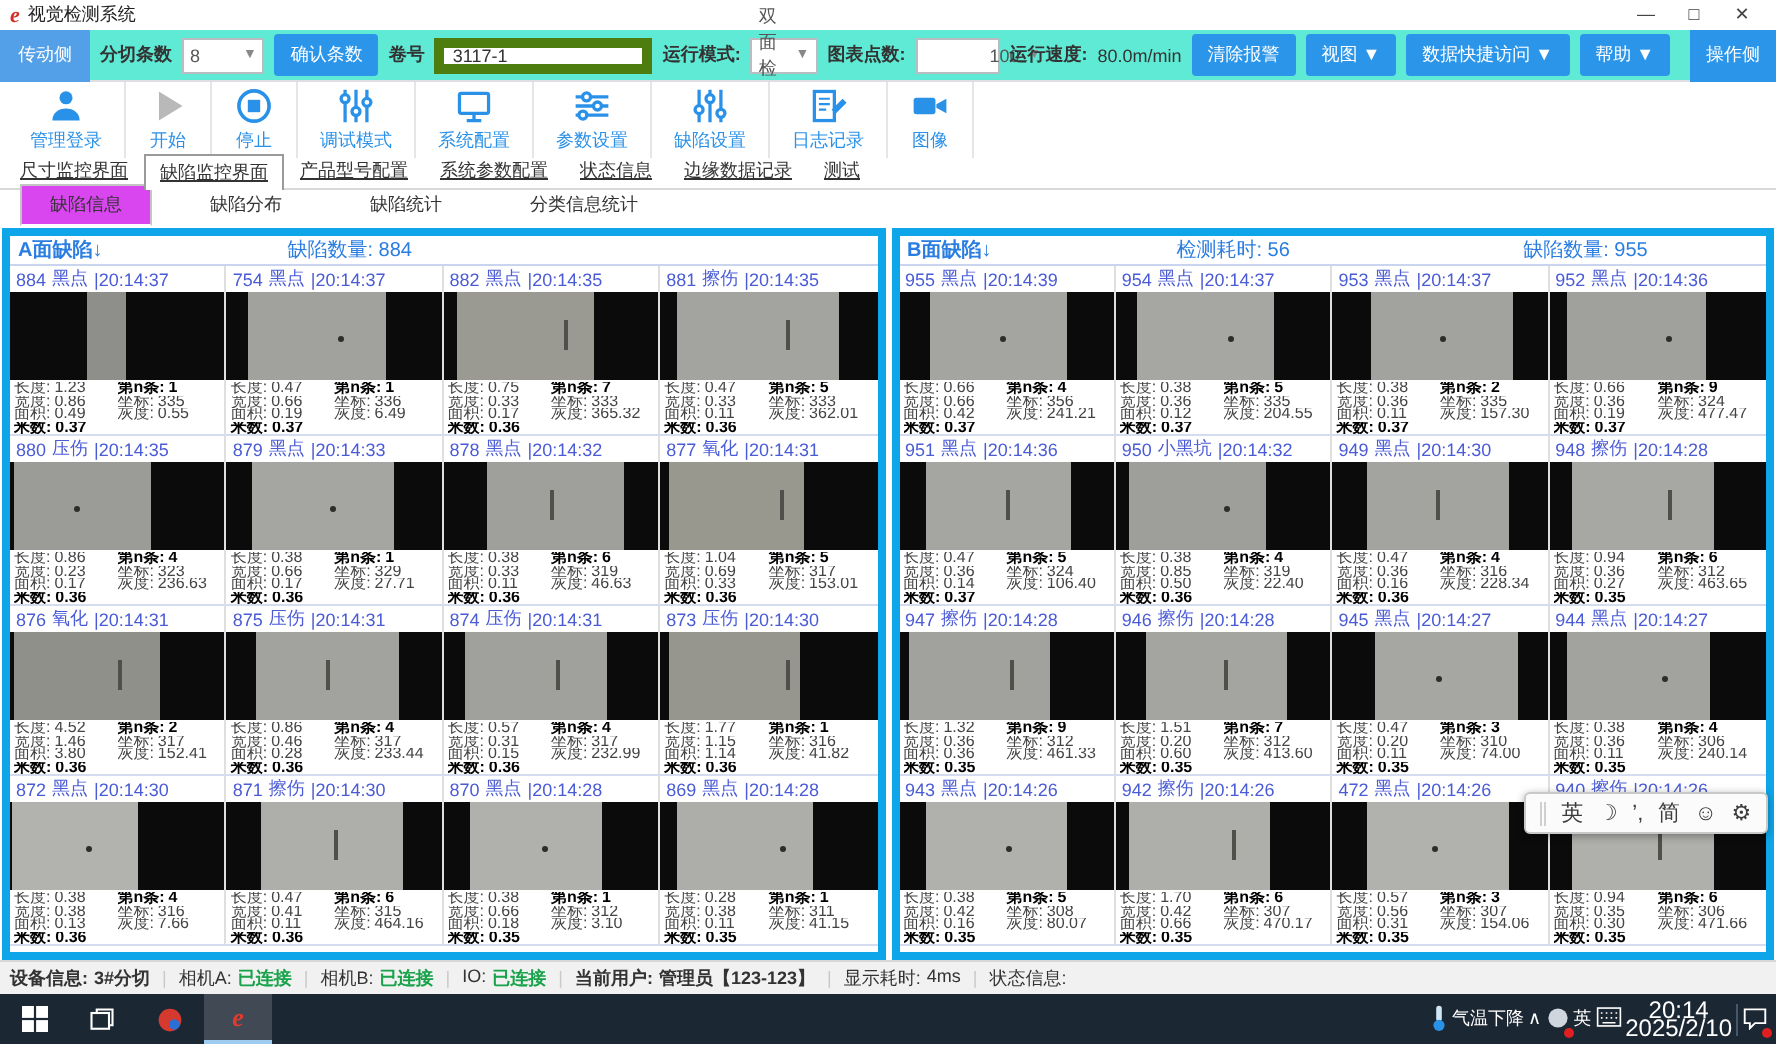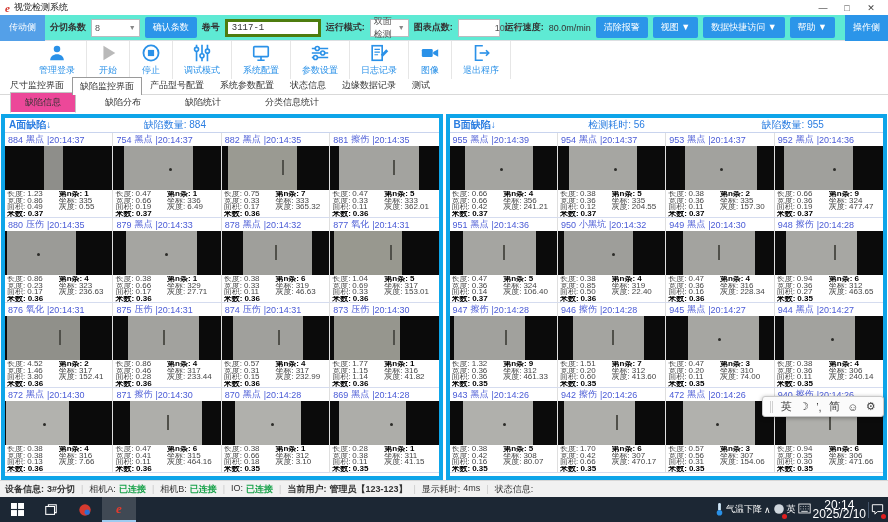--- a/index.html
+++ b/index.html
@@ -14,37 +14,37 @@
   .win-controls span { width:24px; text-align:center; color:#444; font-size:9px; cursor:default; }
 
   
   .toolbar1 { height:26px; background:#5eead4; border-bottom:1px solid #dddfe2; display:flex; align-items:center; gap:5px; padding:0 0 0 0; font-size:9px; color:#333; }
   .btn-blue { background:#2b95e9; color:#fff; border:0; border-radius:2px; padding:4px 8px; font-size:9px; white-space:nowrap; }
   .btn-side { background:#54a0e8; border-radius:0; height:26px; display:flex; align-items:center; padding:0 9px; }
   .lab { white-space:nowrap; }
   .boldlab { font-weight:bold; white-space:nowrap; }
   .sel { background:#fff; border:1px solid #b9bcc0; height:18px; display:flex; align-items:center; padding:0 3px; gap:4px; color:#555; }
   .sel .arr { color:#888; font-size:7px; }
-  .tb-input { height:18px; border:3px solid #4d7c0f; font-size:9px; padding:0 4px; width:96px; color:#333;font-family:Liberation Mono, monospace; }
+  .tb-input { height:18px; border:5px solid #4d7c0f; font-size:9px; padding:0 4px; width:109px; color:#333; }
   .spacer { flex:1; }
   .btn-op { border-radius:0; height:26px; display:flex; align-items:center; padding:0 8px; }
 
   
-  .toolbar2 { height:38px; background:#fff; display:flex; align-items:stretch; padding-left:4px;margin-left:24px; }
+  .toolbar2 { height:38px; background:#fff; display:flex; align-items:stretch; padding-left:4px; }
   .big-btn { display:flex; flex-direction:column; align-items:center; justify-content:center; gap:1px; padding:2px 11px; border-right:1px solid #e6e6e6; cursor:default; }
   .big-btn .blabel { font-size:9px; color:#2a91e8; white-space:nowrap; }
   .big-btn svg { display:block; }
 
   
   .tabs { height:16px; display:flex; align-items:flex-end; padding-left:2px; background:#fff; border-bottom:1px solid #d9d9d9; font-size:9px; color:#333; }
-  .tab { padding:2px 7px 2px; border:1px solid transparent; border-bottom:none; white-space:nowrap; }
+  .tab { padding:2px 7px 2px; border:1px solid transparent; border-bottom:none; white-space:nowrap;text-decoration:underline; }
   .tab.active { border-color:#9a9a9a; background:#fff; position:relative; top:1px; }
   .subtabs { height:18px; display:flex; align-items:flex-end; padding-left:10px; background:#fff; font-size:9px; color:#333; gap:14px; }
   .subtab { padding:3px 14px; border:1px solid transparent; white-space:nowrap; }
-  .subtab.active { border-color:#c4c4c4; border-bottom-color:#fff; background:#ec4899; }
+  .subtab.active { border-color:#c4c4c4; border-bottom-color:#fff; background:#d946ef; }
 
   
   .content { flex:1; display:flex; gap:3px; padding:1px 1px 0 1px; background:#fff; }
   .panel { flex:1; border:4px solid #0ea5e9; display:flex; flex-direction:column; min-width:0; }
   .panel-header { height:15px; display:flex; align-items:center; font-size:10px; color:#2a7de1; border-bottom:1px solid #c9d4ee; }
   .panel-header .ptitle { font-weight:bold; width:32%; padding-left:4px; }
   .panel-header .ptime { width:40%; }
   .panel-header .pcount { flex:1; }
   .cells { display:grid; grid-template-columns:repeat(4,1fr); }
   .cell { border-right:1px solid #dfdfdf; border-bottom:1px solid #d5dcef; display:flex; flex-direction:column; min-width:0; }
@@ -182,46 +182,47 @@
             <path d="M2 6h18M2 11h18M2 16h18"></path>
             <circle cx="8" cy="6" r="2.2"></circle>
             <circle cx="14" cy="11" r="2.2"></circle>
             <circle cx="6" cy="16" r="2.2"></circle>
           </svg>
         </span>
       <span class="blabel">参数设置</span>
     </div>
     <div class="big-btn">
       <span>
+          <svg width="20" height="20" viewBox="0 0 22 22" stroke="#2a91e8" stroke-width="1.8" fill="#fff">
+            <path d="M5 2v18M11 2v18M17 2v18"></path>
+            <circle cx="5" cy="13" r="2.2"></circle>
+            <circle cx="11" cy="7" r="2.2"></circle>
+            <circle cx="17" cy="15" r="2.2"></circle>
+          </svg>
+        </span>
+      <span class="blabel">缺陷设置</span>
+    </div>
+    <div class="big-btn">
+      <span>
           <svg width="20" height="20" viewBox="0 0 22 22">
             <rect x="3.5" y="3" width="11" height="16" fill="none" stroke="#2a91e8" stroke-width="1.8"></rect>
             <path d="M6 7h6M6 10h6M6 13h4" stroke="#2a91e8" stroke-width="1.2"></path>
             <path d="M13 13l6-6 2.2 2.2-6 6z" fill="#2a91e8"></path>
           </svg>
         </span>
       <span class="blabel">日志记录</span>
     </div>
     <div class="big-btn">
       <span>
           <svg width="20" height="20" viewBox="0 0 22 22">
             <rect x="2" y="6.5" width="12" height="9" rx="1.5" fill="#2a91e8"></rect>
             <path d="M14.5 10l5.5-3v8l-5.5-3z" fill="#2a91e8"></path>
           </svg>
         </span>
       <span class="blabel">图像</span>
-    </div>
-    <div class="big-btn">
-      <span>
-          <svg width="20" height="20" viewBox="0 0 22 22" stroke="#2a91e8" stroke-width="1.8" fill="none">
-            <path d="M13 3H5v16h8"></path>
-            <path d="M9.5 11h10"></path>
-            <path d="M16.5 8l3 3-3 3"></path>
-          </svg>
-        </span>
-      <span class="blabel">退出程序</span>
     </div>
   </div>
 
   <div class="tabs">
       <div class="tab">尺寸监控界面</div>
       <div class="tab active">缺陷监控界面</div>
       <div class="tab">产品型号配置</div>
       <div class="tab">系统参数配置</div>
       <div class="tab">状态信息</div>
       <div class="tab">边缘数据记录</div>

